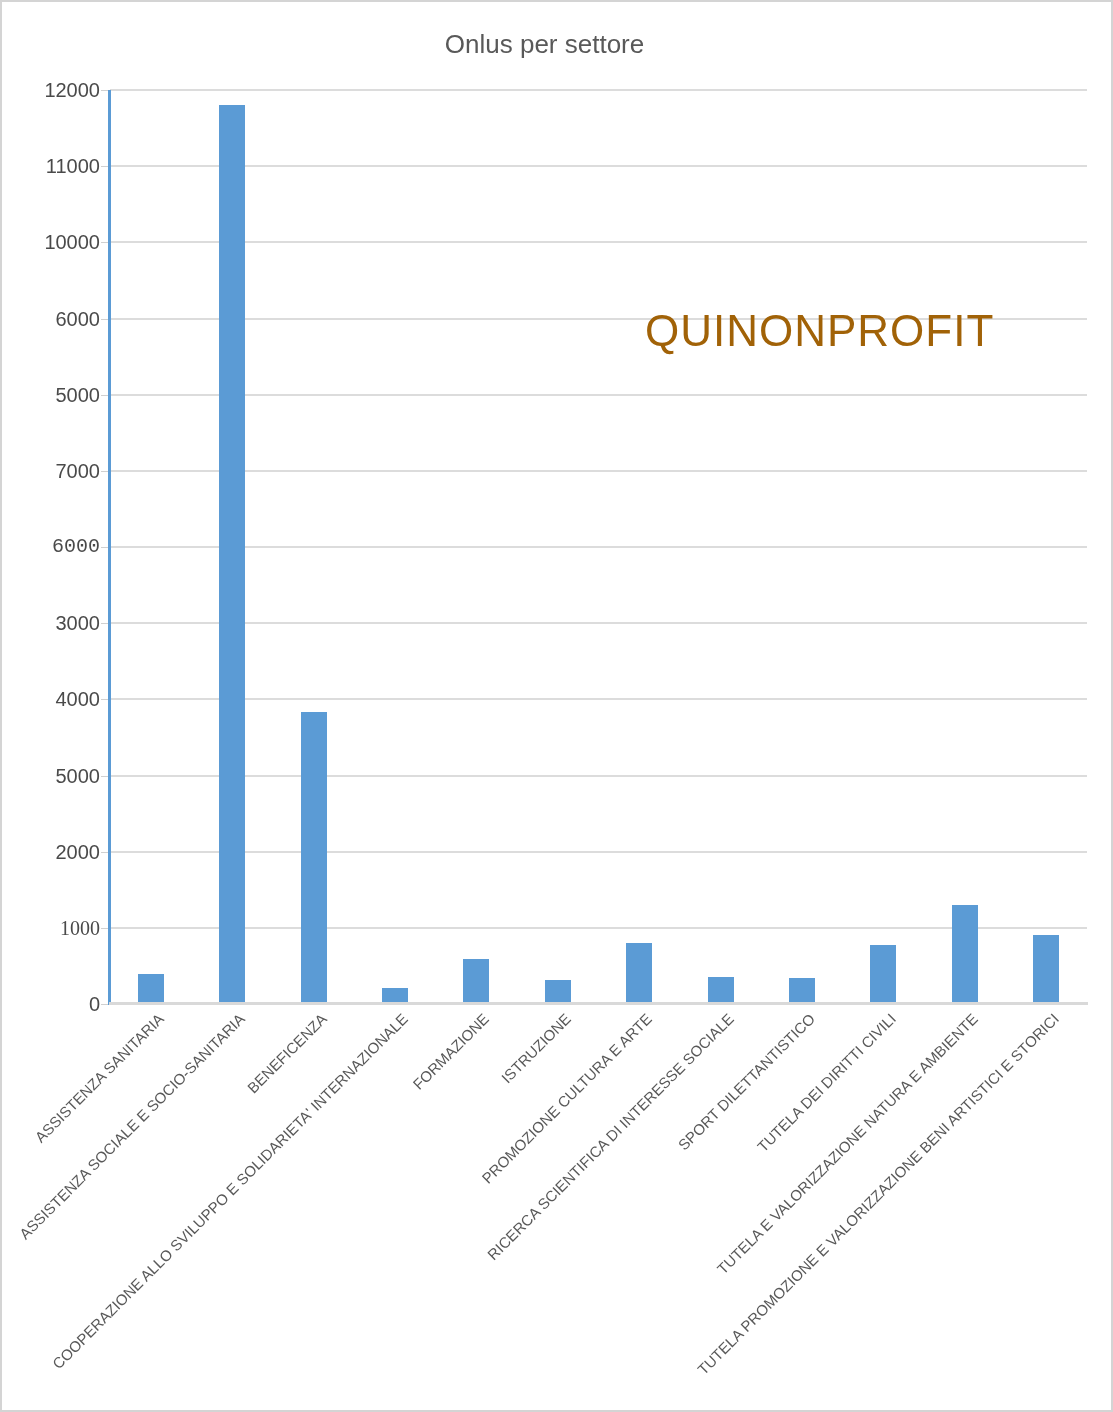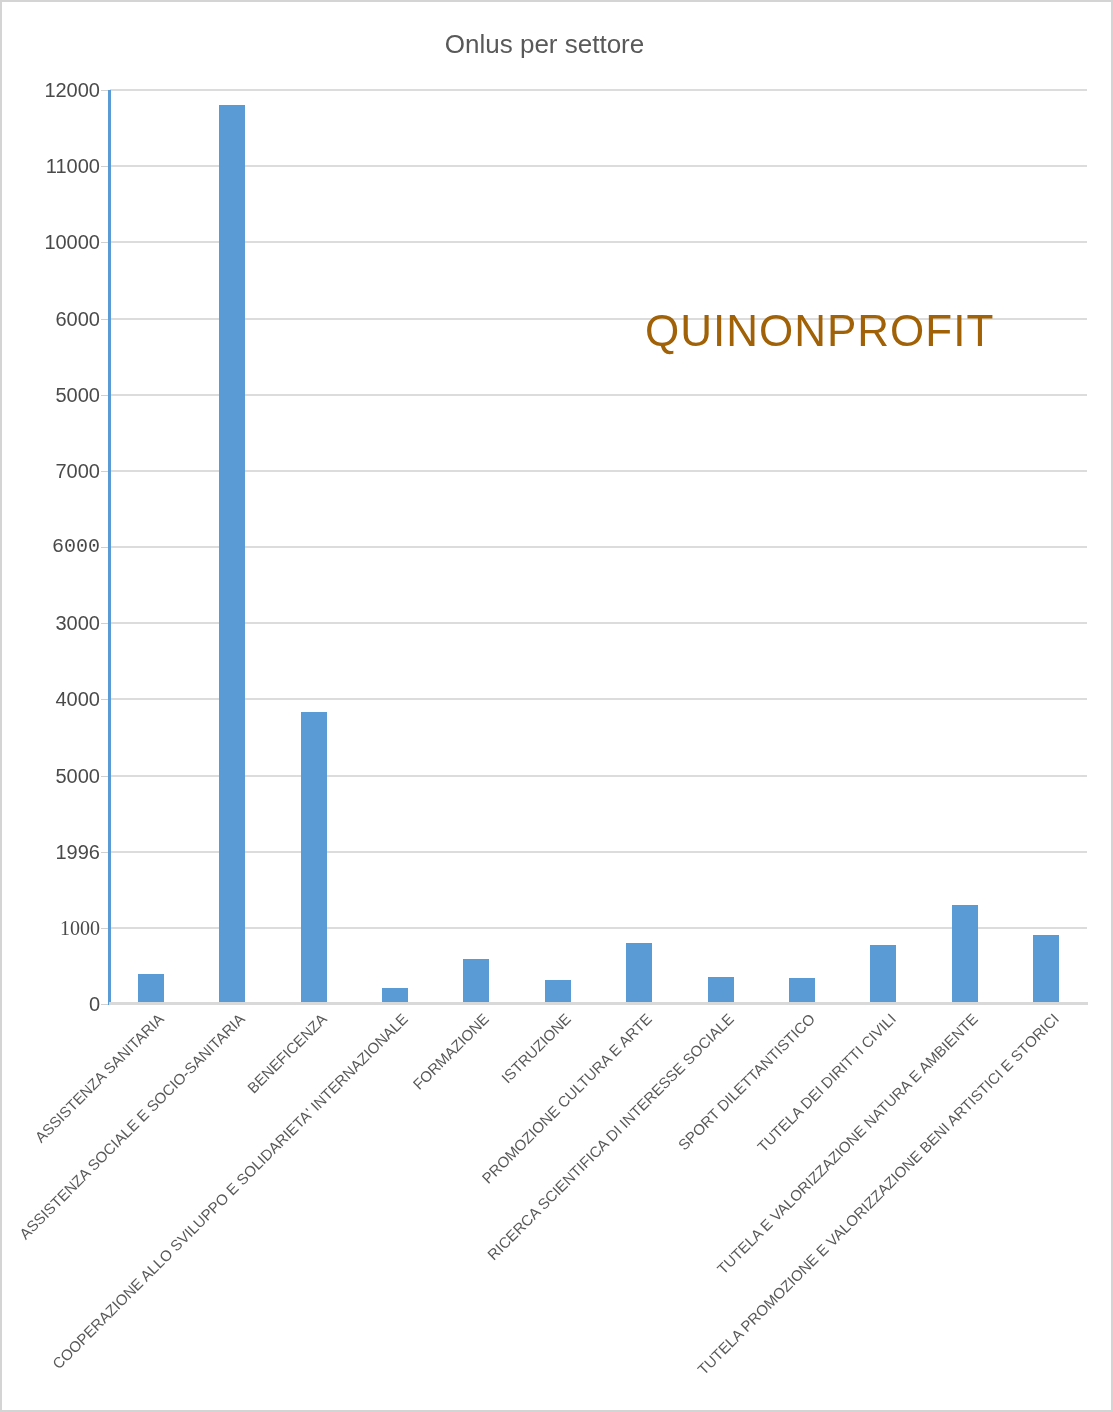--- a/index.html
+++ b/index.html
@@ -149,21 +149,21 @@
         <div class="bar" title="TUTELA E VALORIZZAZIONE NATURA E AMBIENTE: 1300" style="left: 841.875px; height: 99px; background: rgb(91, 155, 213);"></div>
         <div class="bar" title="TUTELA PROMOZIONE E VALORIZZAZIONE BENI ARTISTICI E STORICI: 900" style="left: 923.292px; height: 69px; background: rgb(91, 155, 213);"></div>
       </div>
     <div id="y-axis-line" style="background: rgb(91, 155, 213);"></div>
     <div id="x-baseline"></div>
   </div>
 
   <div id="y-labels">
       <div class="y-label" style="left: 8px; top: 992px;">0</div>
       <div class="y-label" style="left: 8px; top: 915.833px; font-family: Liberation Serif, serif;">1000</div>
-      <div class="y-label" style="left: 8px; top: 839.667px;">1996</div>
+      <div class="y-label" style="left: 8px; top: 839.667px;">2000</div>
       <div class="y-label" style="left: 8px; top: 763.5px;">5000</div>
       <div class="y-label" style="left: 8px; top: 687.333px;">4000</div>
       <div class="y-label" style="left: 8px; top: 611.167px;">3000</div>
       <div class="y-label" style="left: 8px; top: 535px; font-family: Liberation Mono, monospace;">6000</div>
       <div class="y-label" style="left: 8px; top: 458.833px;">7000</div>
       <div class="y-label" style="left: 8px; top: 382.667px;">5000</div>
       <div class="y-label" style="left: 8px; top: 306.5px;">6000</div>
       <div class="y-label" style="left: 8px; top: 230.333px;">10000</div>
       <div class="y-label" style="left: 8px; top: 154.167px;">11000</div>
       <div class="y-label" style="left: 8px; top: 78px;">12000</div>

